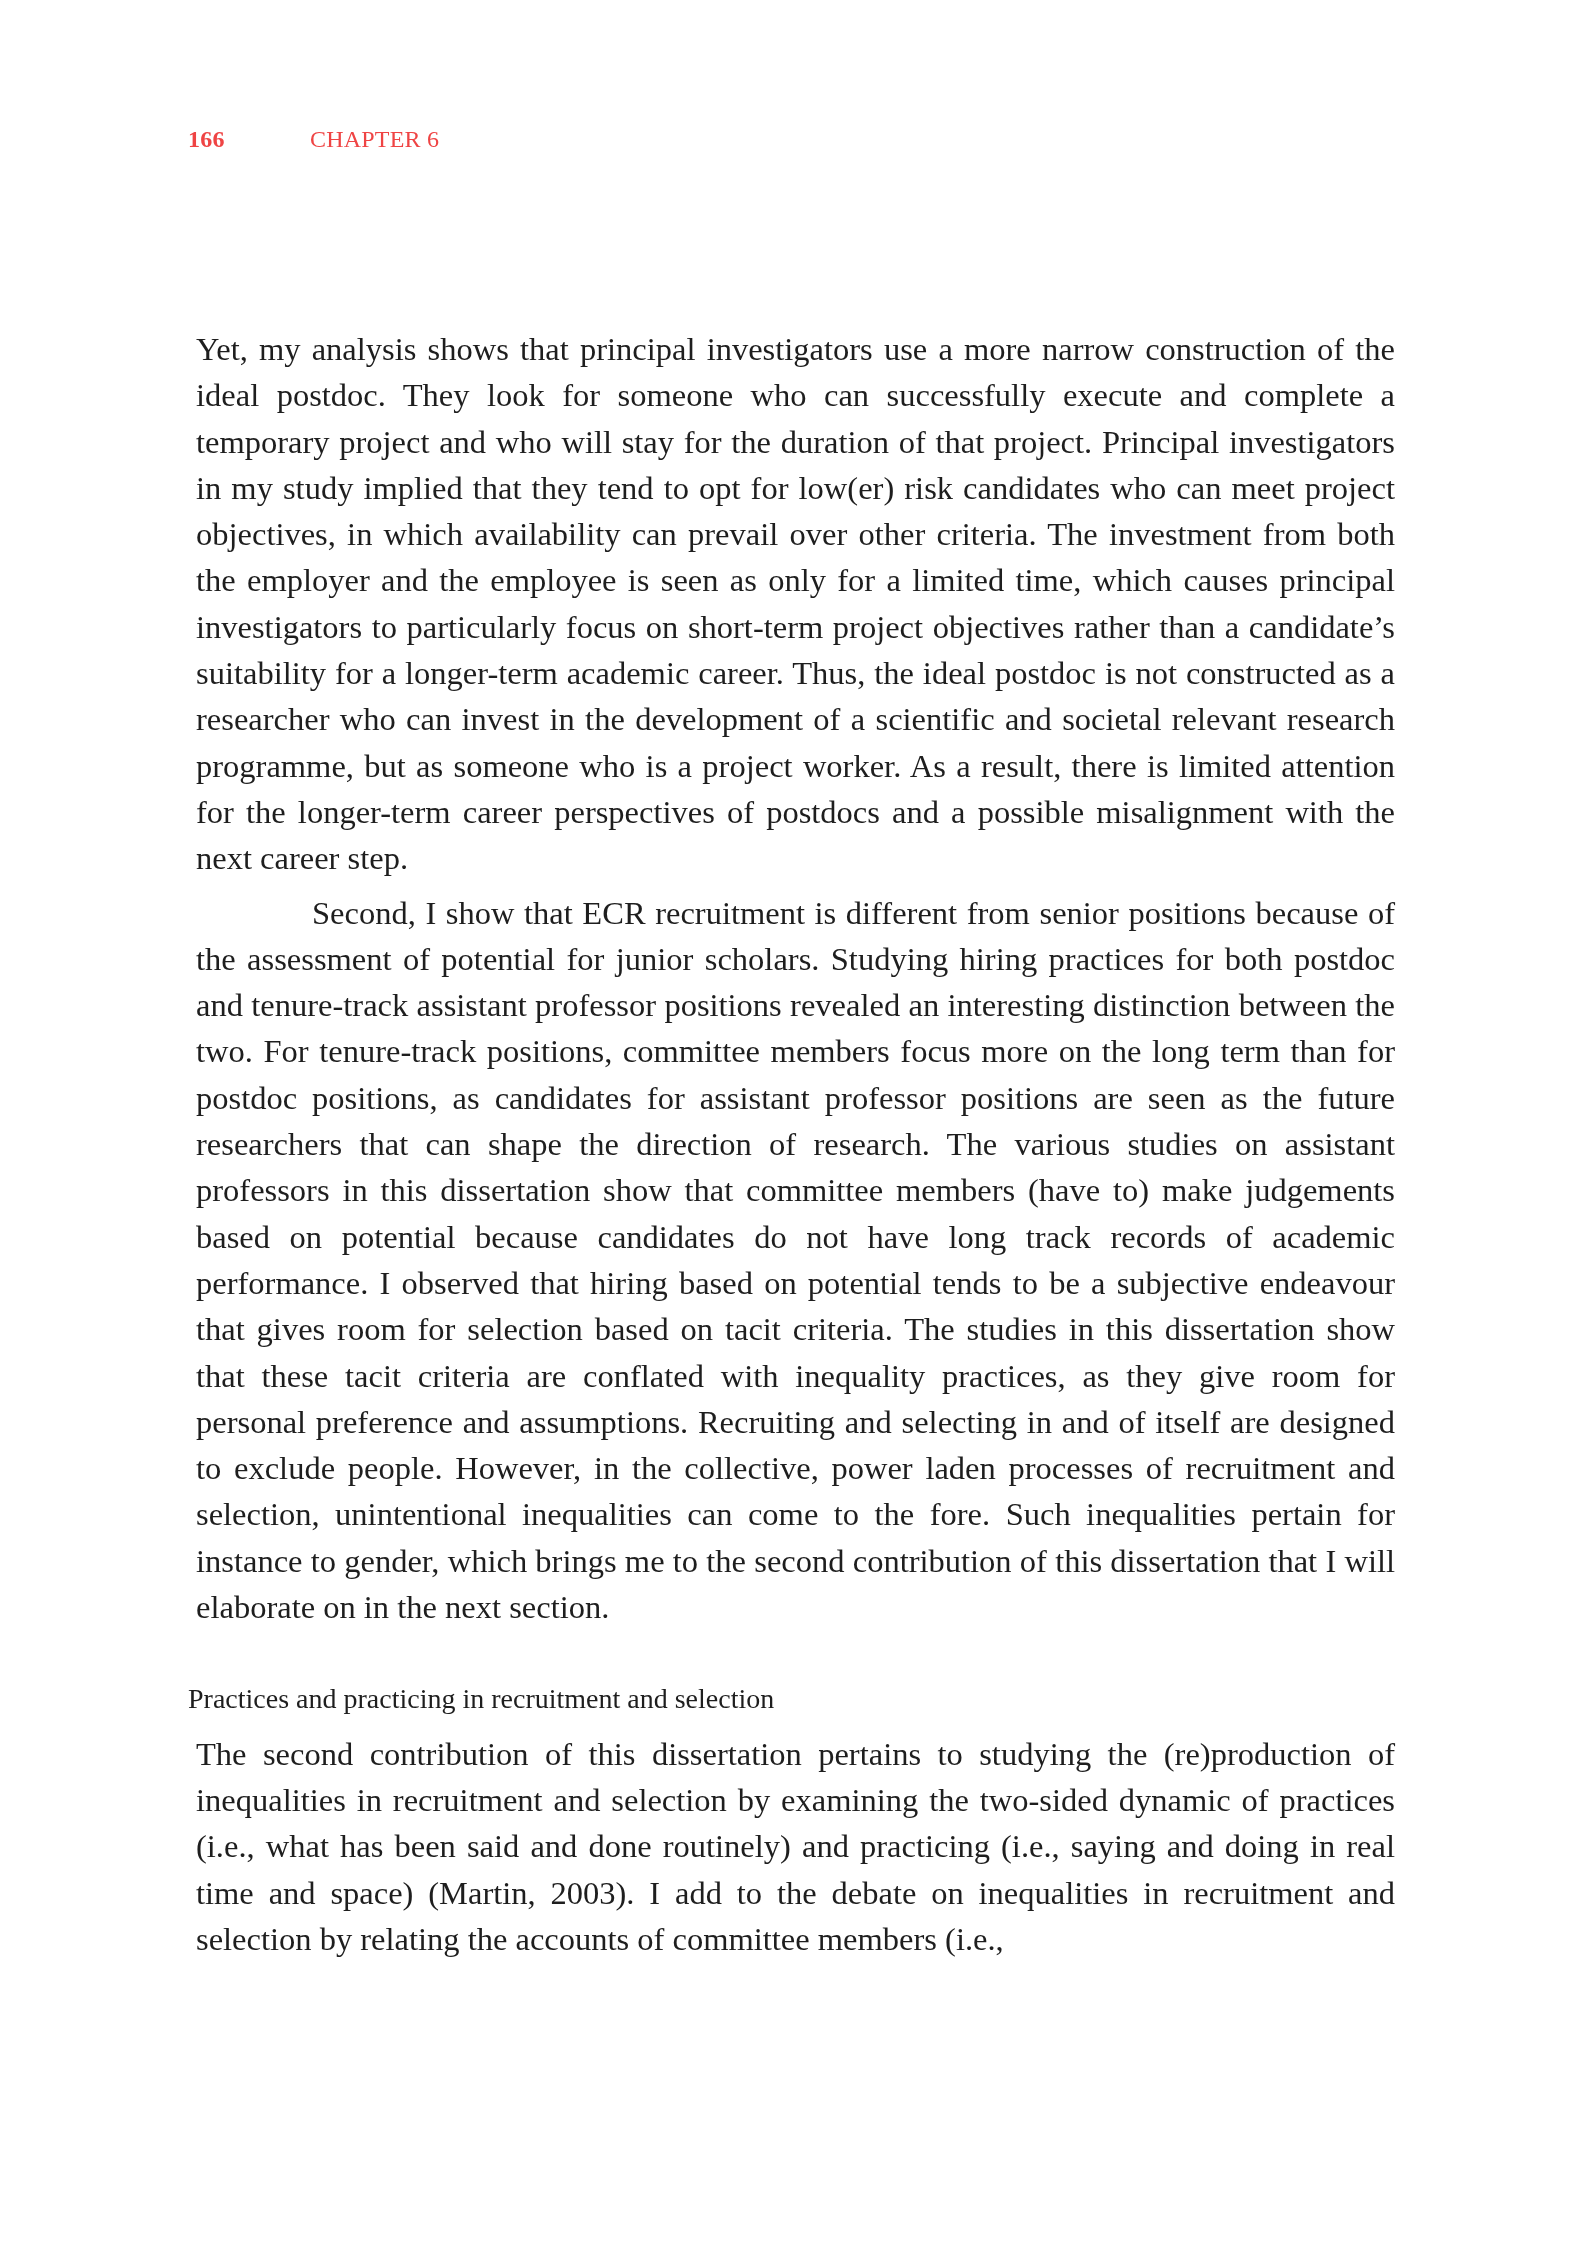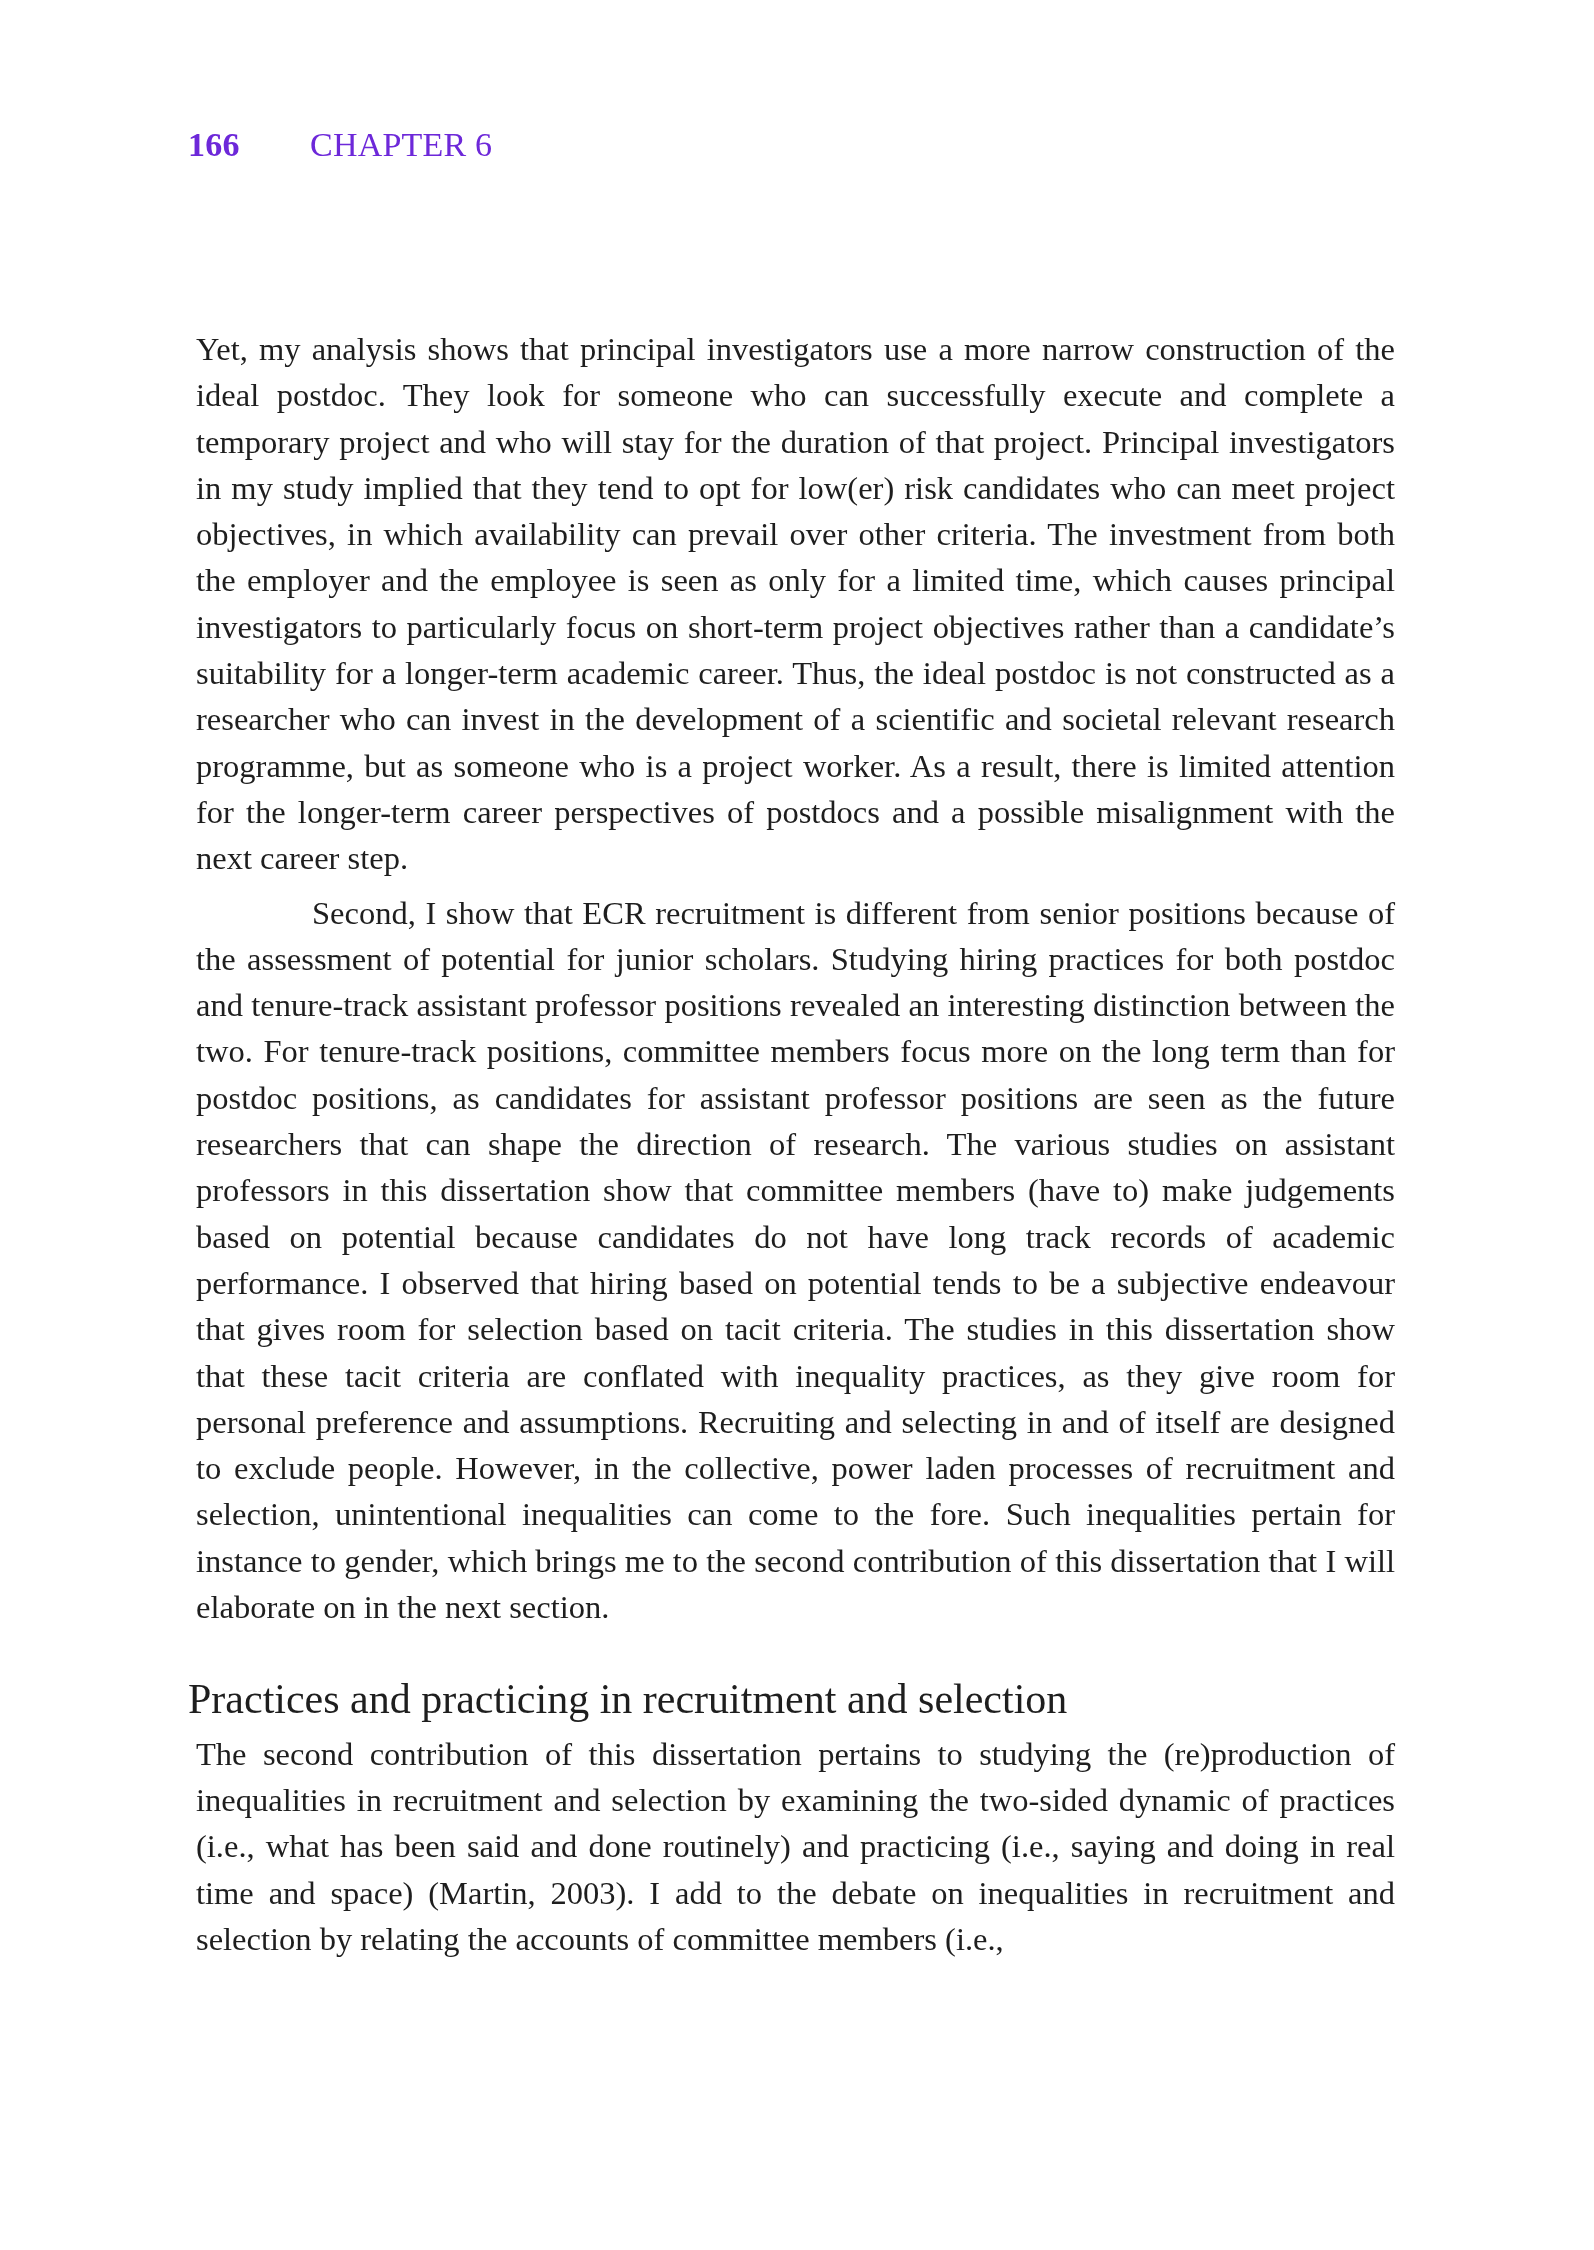--- a/index.html
+++ b/index.html
@@ -12,22 +12,22 @@
       height: 2250px;
       position: relative;
       overflow: hidden;
       font-family: "Liberation Serif", "DejaVu Serif", serif;
       color: #1e1e1e;
     }
     .running-head {
       position: absolute;
       top: 126px;
       left: 188px;
-      font-size: 34px;
-      color: #6d28d9;
+      font-size: 24px;
+      color: #ef4444;
       letter-spacing: 0.2px;
     }
     .running-head .page-number {
       display: inline-block;
       width: 122px;
       font-weight: bold;
     }
     .running-head .chapter-label {
       display: inline-block;
     }
@@ -42,21 +42,21 @@
       hyphens: none;
     }
     .body-text p {
       margin: 8px;
     }
     .body-text p.indent {
       text-indent: 116px;
     }
     .section-heading {
       margin: 46px 0 0 0;
-      font-size: 42px;
+      font-size: 28px;
       font-weight: normal;
     }
   </style>
 </head>
 <body>
 
 <div class="running-head">
   <span class="page-number">166</span><span class="chapter-label">CHAPTER 6</span>
 </div>
 

